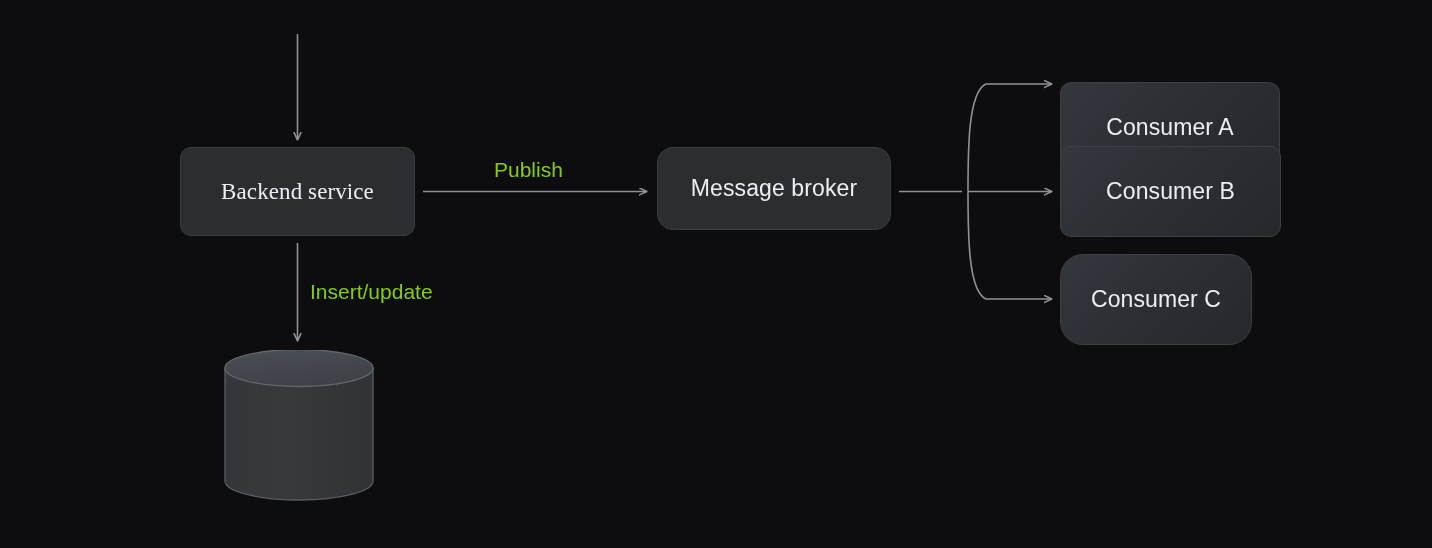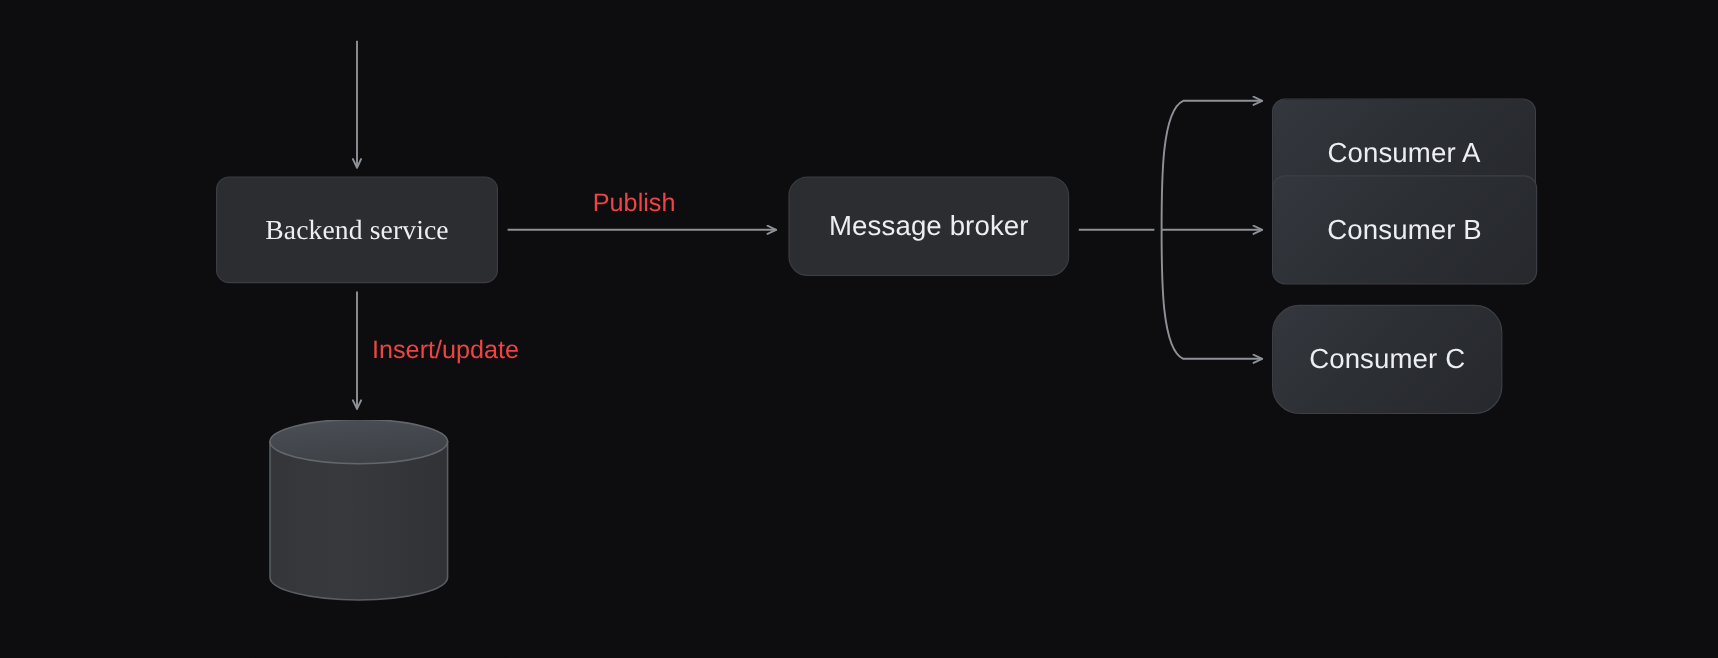--- a/index.html
+++ b/index.html
@@ -42,21 +42,21 @@
   .node-plain {
     background: #2b2d31;
     border: 1px solid #3a3d43;
   }
   .node-grad {
     background: linear-gradient(135deg, #34373d 0%, #2c2f34 45%, #26282c 100%);
     border: 1px solid #3c4046;
   }
   .edge-label {
     position: absolute;
-    color: #ef4444;
+    color: #84cc16;
     font-size: 21px;
     white-space: nowrap;
   }
   .cylinder {
     position: absolute;
   }
 </style>
 </head>
 <body>
 

